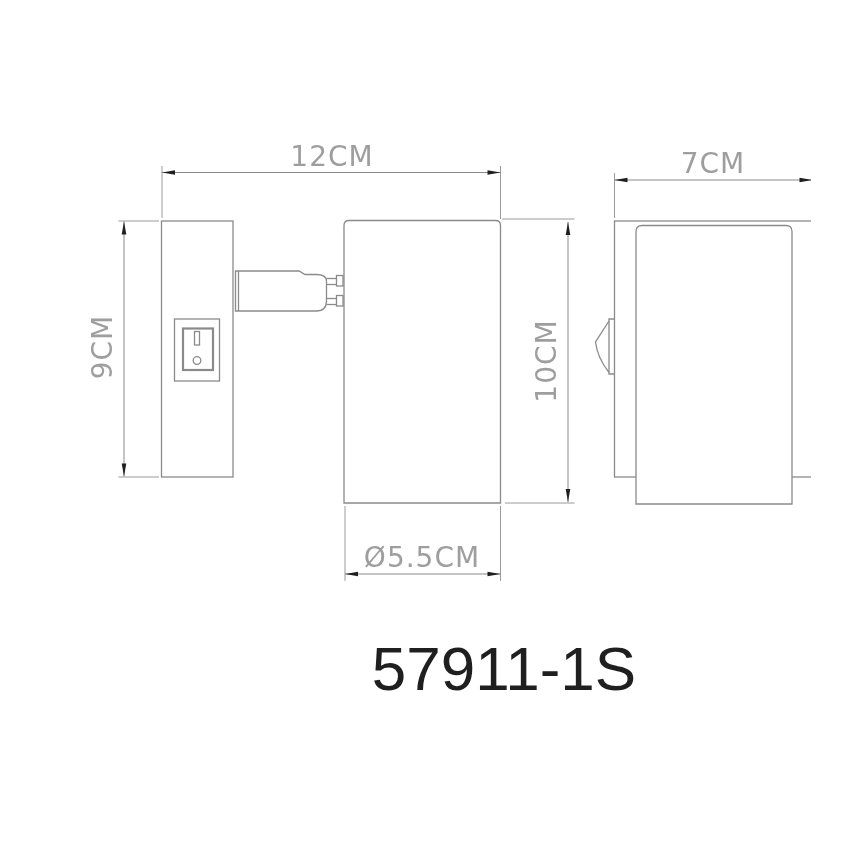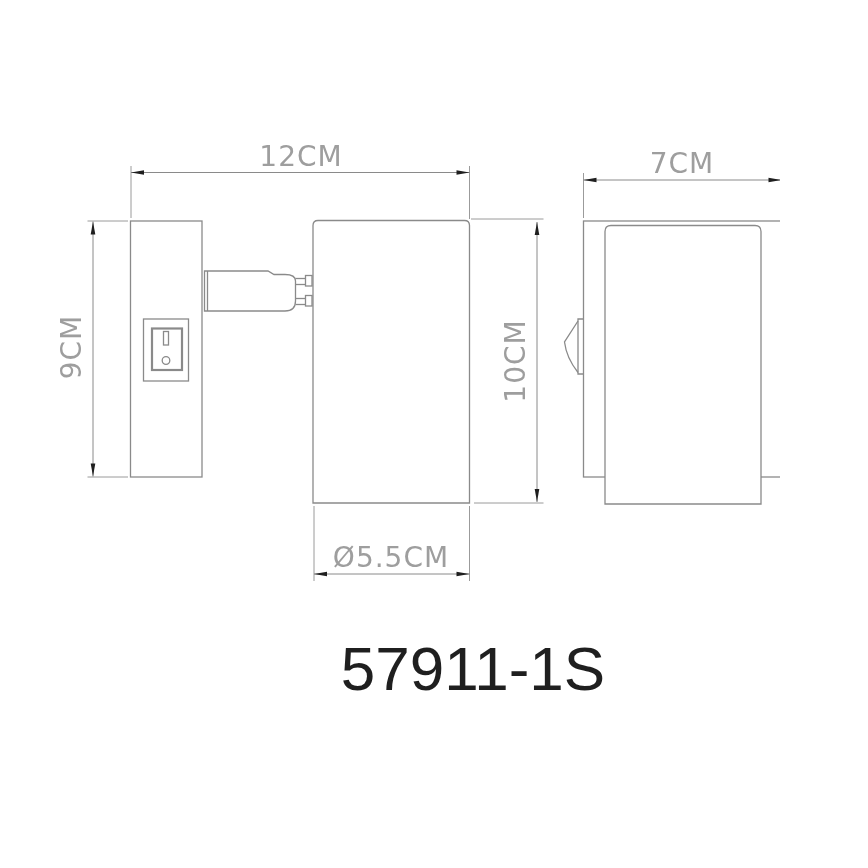--- a/index.html
+++ b/index.html
@@ -6,20 +6,21 @@
     margin: 0;
     padding: 0;
     background: var(--bg, #ffffff);
   }
   .sheet {
     position: relative;
     width: 780px;
     height: 868px;
     background: var(--bg, #ffffff);
     overflow: hidden;
+    margin-left: 31px;
   }
   svg {
     display: block;
     position: absolute;
     left: 0;
     top: 0;
   }
   .obj {
     fill: none;
     stroke: var(--line, #8a8a8a);

